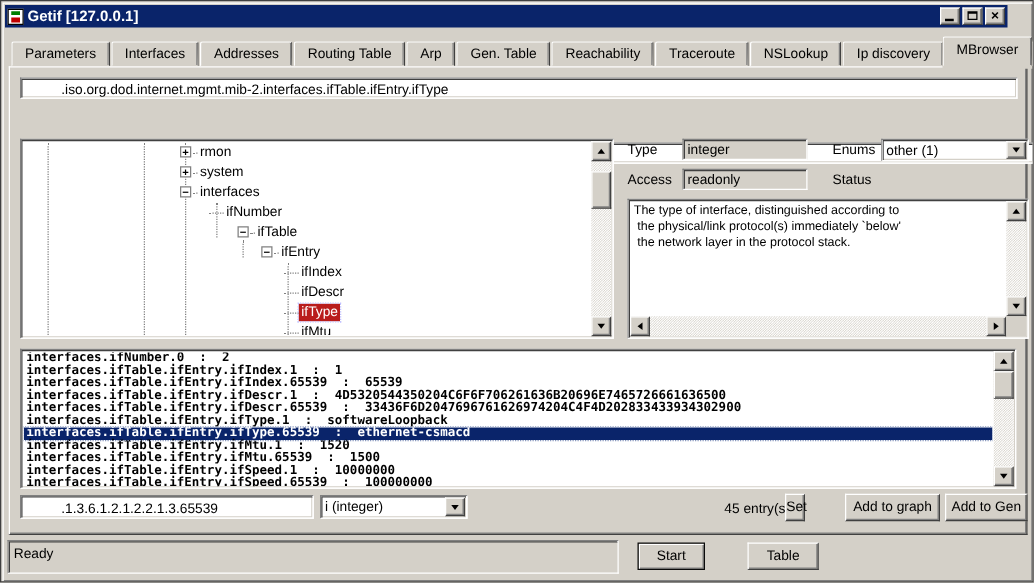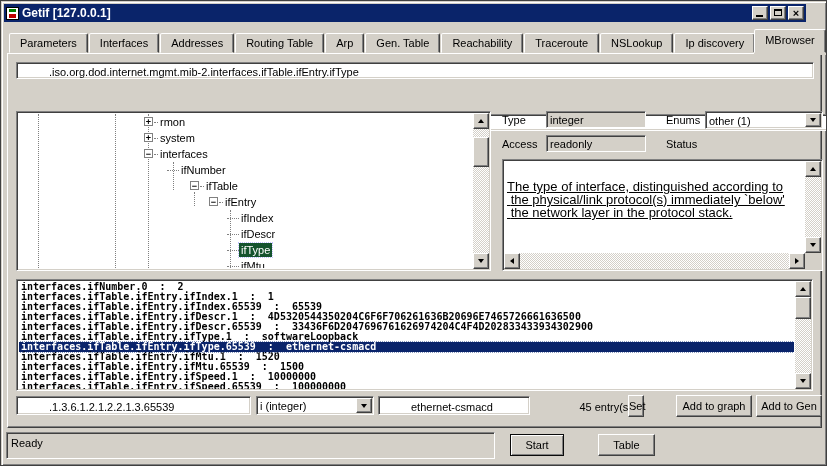--- a/index.html
+++ b/index.html
@@ -36,21 +36,21 @@
   .field{background:#fff;padding:2px 3px 0;font:11px "Liberation Sans",sans-serif;}
   input.field{outline:none;padding-left:32px;}
   .grayfield{background:#d4d0c8;}
   .lab{position:absolute;font-size:11px;}
   
   .treebox{position:absolute;left:8px;top:57px;width:475px;height:160px;background:#fff;overflow:hidden;}
   .treeinner{position:absolute;left:2px;top:2px;right:18px;bottom:2px;overflow:hidden;}
   .vg{position:absolute;border-left:1px dotted #808080;width:1px;}
   .tree-row{position:relative;height:16px;}
   .tree-row .lbl{position:absolute;top:1px;padding:1px 2px;white-space:nowrap;}
-  .tree-row .lbl.sel{background:#14532d;color:#fff;outline:1px dotted #c0c0ff;}
+  .tree-row .lbl.sel{background:#b91c1c;color:#fff;outline:1px dotted #c0c0ff;}
   .tbox{position:absolute;top:3px;width:9px;height:9px;background:#fff;border:1px solid #808080;font:bold 9px/8px "Liberation Sans",sans-serif;text-align:center;}
   .dots{position:absolute;top:8px;border-top:1px dotted #808080;}
   .d0 .tbox{left:125px}.d0 .lbl{left:139px}.d0 .dots{left:135px;width:4px}
   .d1 .lbl{left:160px}.d1 .dots{left:148px;width:12px}
   .d2 .tbox{left:171px}.d2 .lbl{left:185px}.d2 .dots{left:181px;width:4px}
   .d3 .tbox{left:190px}.d3 .lbl{left:204px}.d3 .dots{left:200px;width:4px}
   .d4 .lbl{left:220px}.d4 .dots{left:208px;width:12px}
   
   .track{background-color:#fff;background-image:
     linear-gradient(45deg,#d4d0c8 25%,transparent 25%,transparent 75%,#d4d0c8 75%),
@@ -65,21 +65,21 @@
   .tri.dn{border-left:3px solid transparent;border-right:3px solid transparent;border-top:4px solid #000;}
   .tri.lf{border-top:3px solid transparent;border-bottom:3px solid transparent;border-right:4px solid #000;}
   .tri.rt{border-top:3px solid transparent;border-bottom:3px solid transparent;border-left:4px solid #000;}
   
   .pfield{position:absolute;height:17px;padding:2px 3px 0;font-size:11px;}
   .combo{position:absolute;height:18px;background:#fff;}
   .combo .ctext{position:absolute;left:3px;top:3px;right:18px;white-space:nowrap;overflow:hidden;}
   .combo .cbtn{position:absolute;top:1px;right:1px;bottom:1px;width:16px;background:#d4d0c8;border:1px solid;border-color:#fff #404040 #404040 #fff;box-shadow:inset -1px -1px 0 #808080;display:flex;align-items:center;justify-content:center;}
   
   .descbox{position:absolute;left:494px;top:105px;width:321px;height:112px;background:#fff;}
-  .desctext{position:absolute;left:2px;top:1px;right:19px;bottom:18px;padding:19px 2px;font-size:13px;line-height:13px;white-space:pre-wrap;overflow:hidden;text-decoration:underline;}
+  .desctext{position:absolute;left:2px;top:1px;right:19px;bottom:18px;padding:1px 2px;font-size:10px;line-height:13px;white-space:pre-wrap;overflow:hidden;}
   .sbcorner{position:absolute;right:1px;bottom:1px;width:16px;height:16px;background:#d4d0c8;}
   
   .listbox{position:absolute;left:8px;top:225px;width:797px;height:112px;background:#fff;overflow:hidden;}
   .listinner{position:absolute;left:2px;top:2px;right:18px;bottom:1px;overflow:hidden;font:bold 10px/10px "DejaVu Sans Mono",monospace;}
   .lrow{height:10px;white-space:pre;padding-left:2px;}
   .lrow.sel{background:#0a246a;color:#fff;outline:1px dotted #8a9ac0;}
   
   .btn{position:absolute;height:22px;background:#d4d0c8;border:1px solid;border-color:#fff #404040 #404040 #fff;box-shadow:inset -1px -1px 0 #808080;font:11px "Liberation Sans",sans-serif;text-align:center;padding-top:4px;}
   .btn.default{border-color:#0a0a0a;box-shadow:inset 1px 1px 0 #fff, inset -1px -1px 0 #808080;}
   
@@ -253,21 +253,20 @@
       </div>
     </div>
 
     <input class="field sunken" style="position: absolute; left: 8px; top: 342px; width: 235px; height: 19px;" value=".1.3.6.1.2.1.2.2.1.3.65539">
     <div class="combo sunken" style="left:248px;top:342px;width:118px;height:19px;">
       <div class="ctext">i (integer)</div>
       <div class="cbtn">
           <div class="tri dn"></div>
         </div>
     </div>
-    <input class="field sunken" style="position: absolute; left: 370px; top: 342px; width: 152px; height: 19px;" value="ethernet-csmacd">
     <div class="lab" style="left:558px;top:347px;width:66px;text-align:right;">45 entry(s)</div>
     <div class="btn" style="left:620px;top:341px;width:16px;">Set</div>
     <div class="btn" style="left:668px;top:341px;width:76px;">Add to graph</div>
     <div class="btn" style="left:748px;top:341px;width:66px;">Add to Gen</div>
   </div>
 
   <div class="statusfield sunken">Ready</div>
   <div class="btn default" style="left:509px;top:433px;width:54px;">Start</div>
   <div class="btn" style="left:597px;top:433px;width:57px;">Table</div>
 

